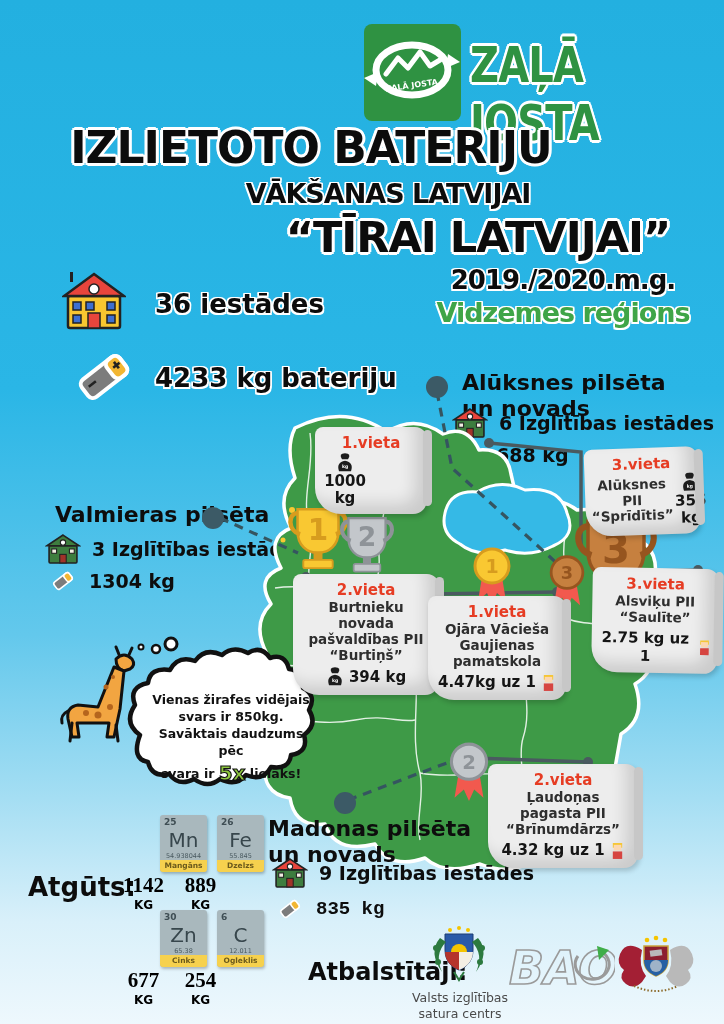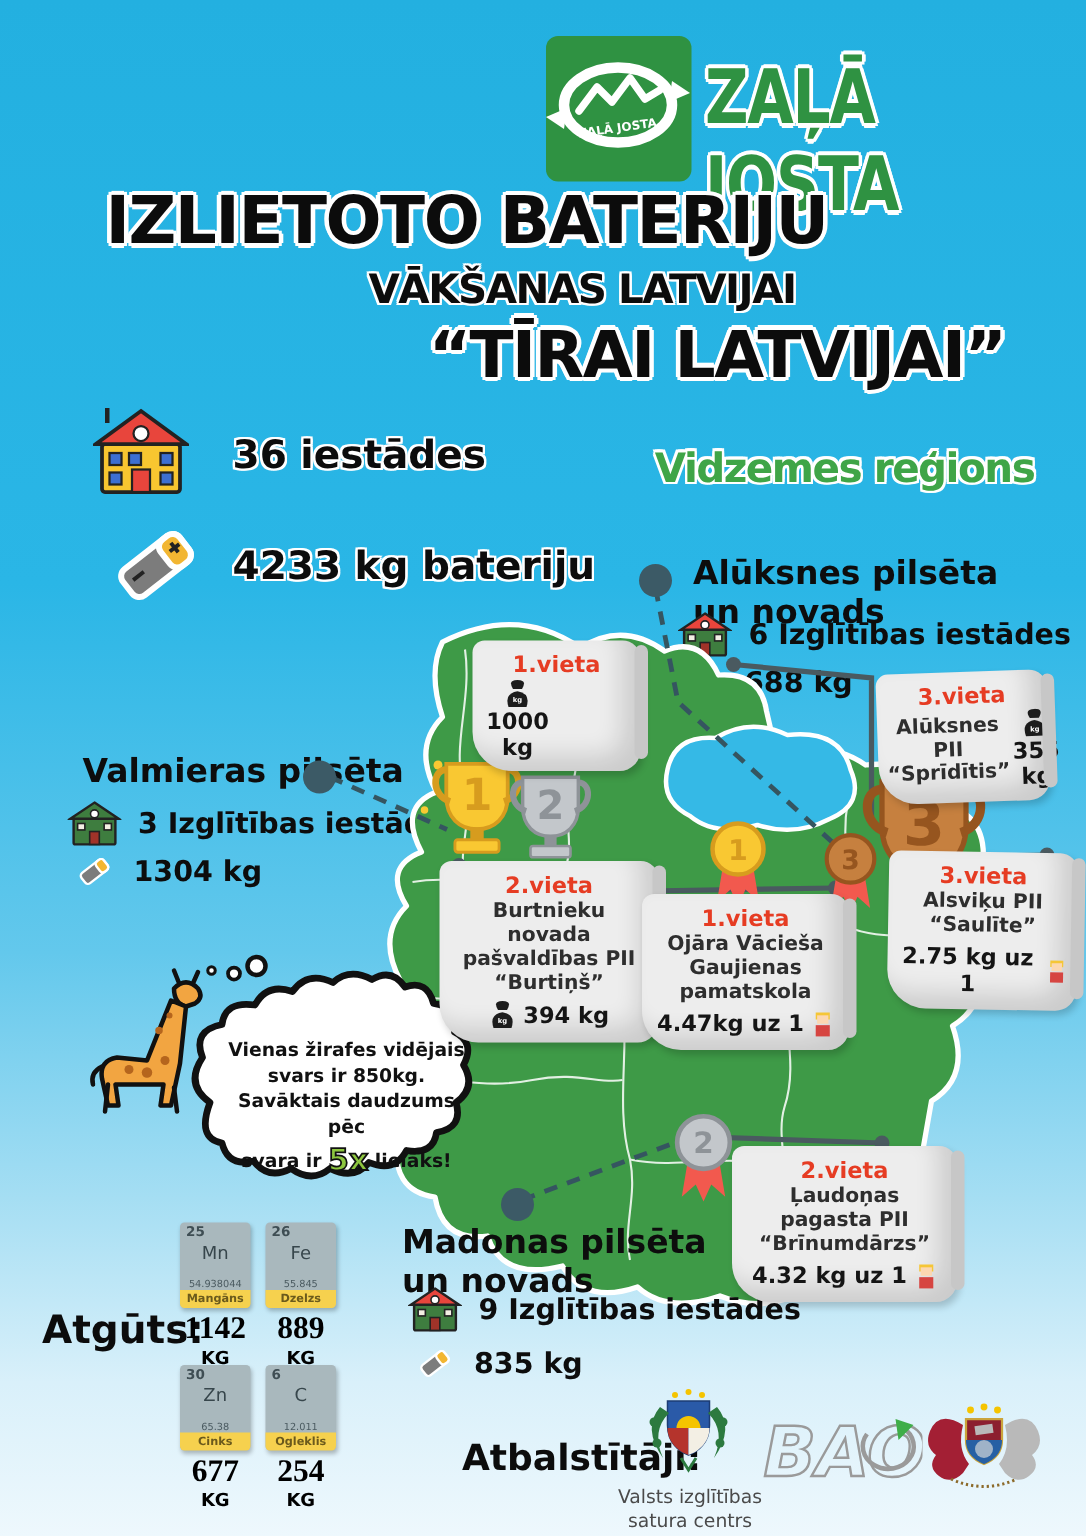--- a/index.html
+++ b/index.html
@@ -18,23 +18,23 @@
   .scroll { background:#ededed; border-radius:8px 12px 14px 26px;
     box-shadow:inset -12px -10px 16px rgba(0,0,0,.14), 2px 3px 5px rgba(0,0,0,.18);
     text-align:center; padding:7px 6px 8px 6px; z-index:6; }
   .scroll::after { content:''; position:absolute; right:-5px; top:3px; bottom:8px; width:9px; background:#c7c7c7; border-radius:5px; }
   .place { color:#e63c23; font-weight:900; font-size:15px; margin-bottom:1px; }
   .school { font-size:13.5px; font-weight:bold; color:#2e2e2e; white-space:pre-line; line-height:1.18; }
   .result-row { display:flex; align-items:center; justify-content:center; gap:5px; font-weight:bold; font-size:15px; color:#151515; margin-top:3px; }
   .res-col { display:flex; flex-direction:column; align-items:center; font-weight:bold; font-size:15px; color:#151515; width:48px; line-height:1.1; }
   .flex-split { display:flex; align-items:center; justify-content:space-between; gap:2px; }
   .el-group { width:47px; text-align:center; z-index:3; }
-  .el-card { position:relative; width:47px; height:57px; background:#a9b8bd; border-radius:3px; box-shadow:1px 2px 3px rgba(0,0,0,.25); }
+  .el-card { position:relative; width:47px; height:57px; background:#a9b8bd; border-radius:3px; box-shadow:1px 2px 3px rgba(0,0,0,.25);margin-left:40px; }
   .el-num { position:absolute; top:2px; left:4px; font-size:9px; font-weight:bold; color:#3f4e54; }
-  .el-sym { position:absolute; top:13px; width:100%; text-align:center; font-size:12px; color:#37464c; }
+  .el-sym { position:absolute; top:13px; width:100%; text-align:center; font-size:20px; color:#37464c; }
   .el-mass { position:absolute; top:37px; width:100%; text-align:center; font-size:6.5px; color:#4a5a60; }
   .el-name { position:absolute; bottom:0; left:0; width:100%; height:12px; background:#f6d14e; font-size:7.5px; font-weight:bold; color:#6b5a1c; line-height:12px; border-radius:0 0 3px 3px; }
   .el-amount { font-size:21px; font-weight:900; color:#000; margin-top:3px; line-height:1;font-family:Liberation Serif, serif; }
   .el-unit { font-size:12px; font-weight:900; color:#000; margin-top:2px; }
   .cloud-text { font-size:12.5px; font-weight:bold; color:#111; white-space:pre-line; text-align:center; line-height:1.35; z-index:6; }
   .hl5x { color:#8dc63f; font-size:20px; font-weight:900; -webkit-text-stroke:1.2px #111; vertical-align:-2px; }
   .caption { font-size:12.5px; color:#4a4a4a; text-align:center; line-height:1.25; white-space:pre-line; }
   .medal { z-index:5; }
   .trophy { z-index:4; }
   .gold   { --c1:#f9c832; --c2:#d79c1e; }
@@ -54,20 +54,21 @@
       <polygon points="12,62 0,54 14,48" fill="#fff"></polygon>
       <path d="M22,50 L34,34 L44,44 L56,28 L66,42 L76,36" fill="none" stroke="#fff" stroke-width="5" stroke-linecap="round" stroke-linejoin="round"></path>
       <text x="48" y="64" text-anchor="middle" font-size="8" font-weight="bold" fill="#fff" transform="rotate(-8 48 64)">ZAĻĀ JOSTA</text>
     </svg>
   </div>
   <div class="abs brand-text ow" style="left:470px; top:36px;">ZAĻĀ JOSTA</div>
 
   <div class="abs title-line ow" style="left:28px; top:122px; width:566px; font-size:44px;">IZLIETOTO BATERIJU</div>
   <div class="abs title-line ow-sm" style="left:158px; top:178px; width:460px; font-size:27px;">VĀKŠANAS LATVIJAI</div>
   <div class="abs title-line ow" style="left:248px; top:212px; width:460px; font-size:43px;">“TĪRAI LATVIJAI”</div>
+  <div class="abs title-line ow-sm" style="left:428px; top:265px; width:270px; font-size:26px;">2019./2020.m.g.</div>
   <div class="abs title-line ow-sm" style="left:428px; top:297px; width:270px; font-size:27px; color:#3fa547;">Vidzemes reģions</div>
 
   <svg class="abs" style="left:62px; top:270px;" width="64" height="62" viewBox="0 0 64 62">
     <rect x="6" y="26" width="52" height="32" rx="2" fill="#f8c630" stroke="#222" stroke-width="2.5"></rect>
     <polygon points="32,4 62,26 2,26" fill="#e8453c" stroke="#222" stroke-width="2.5"></polygon>
     <circle cx="32" cy="19" r="5" fill="#fff" stroke="#222" stroke-width="1.5"></circle>
     <rect x="11" y="32" width="8" height="8" fill="#3d6fd1" stroke="#222" stroke-width="1.5"></rect>
     <rect x="24" y="32" width="8" height="8" fill="#3d6fd1" stroke="#222" stroke-width="1.5"></rect>
     <rect x="45" y="32" width="8" height="8" fill="#3d6fd1" stroke="#222" stroke-width="1.5"></rect>
     <rect x="11" y="45" width="8" height="8" fill="#3d6fd1" stroke="#222" stroke-width="1.5"></rect>
@@ -199,21 +200,21 @@
     <svg width="36" height="30" viewBox="0 0 64 56">
       <rect x="6" y="22" width="52" height="32" rx="2" fill="#3e7d3f" stroke="#222" stroke-width="3"></rect>
       <polygon points="32,2 62,22 2,22" fill="#e8453c" stroke="#222" stroke-width="3"></polygon>
       <circle cx="32" cy="16" r="5" fill="#fff" stroke="#222" stroke-width="2"></circle>
       <rect x="11" y="28" width="9" height="8" fill="#f3efe4" stroke="#222" stroke-width="2"></rect>
       <rect x="44" y="28" width="9" height="8" fill="#f3efe4" stroke="#222" stroke-width="2"></rect>
       <rect x="26" y="38" width="12" height="16" fill="#a03329" stroke="#222" stroke-width="2"></rect>
     </svg>
     <span>9 Izglītības iestādes</span>
   </div>
-  <div class="abs info-row" style="left:275px; top:896px; z-index:3;">
+  <div class="abs info-row" style="left:275px; top:896px; z-index:3;font-family:Liberation Mono, monospace;">
     <svg width="30" height="26" viewBox="0 0 72 66">
       <g transform="rotate(-38 36 33)">
         <rect x="12" y="22" width="48" height="22" rx="6" fill="#7c7c7c" stroke="#fff" stroke-width="4"></rect>
         <rect x="44" y="22" width="16" height="22" rx="6" fill="#f2b632" stroke="#fff" stroke-width="4"></rect>
       </g>
     </svg>
     <span>835 kg</span>
   </div>
 
   <svg class="abs trophy gold" style="left:286px; top:503px;" width="64" height="74" viewBox="0 0 100 112">

